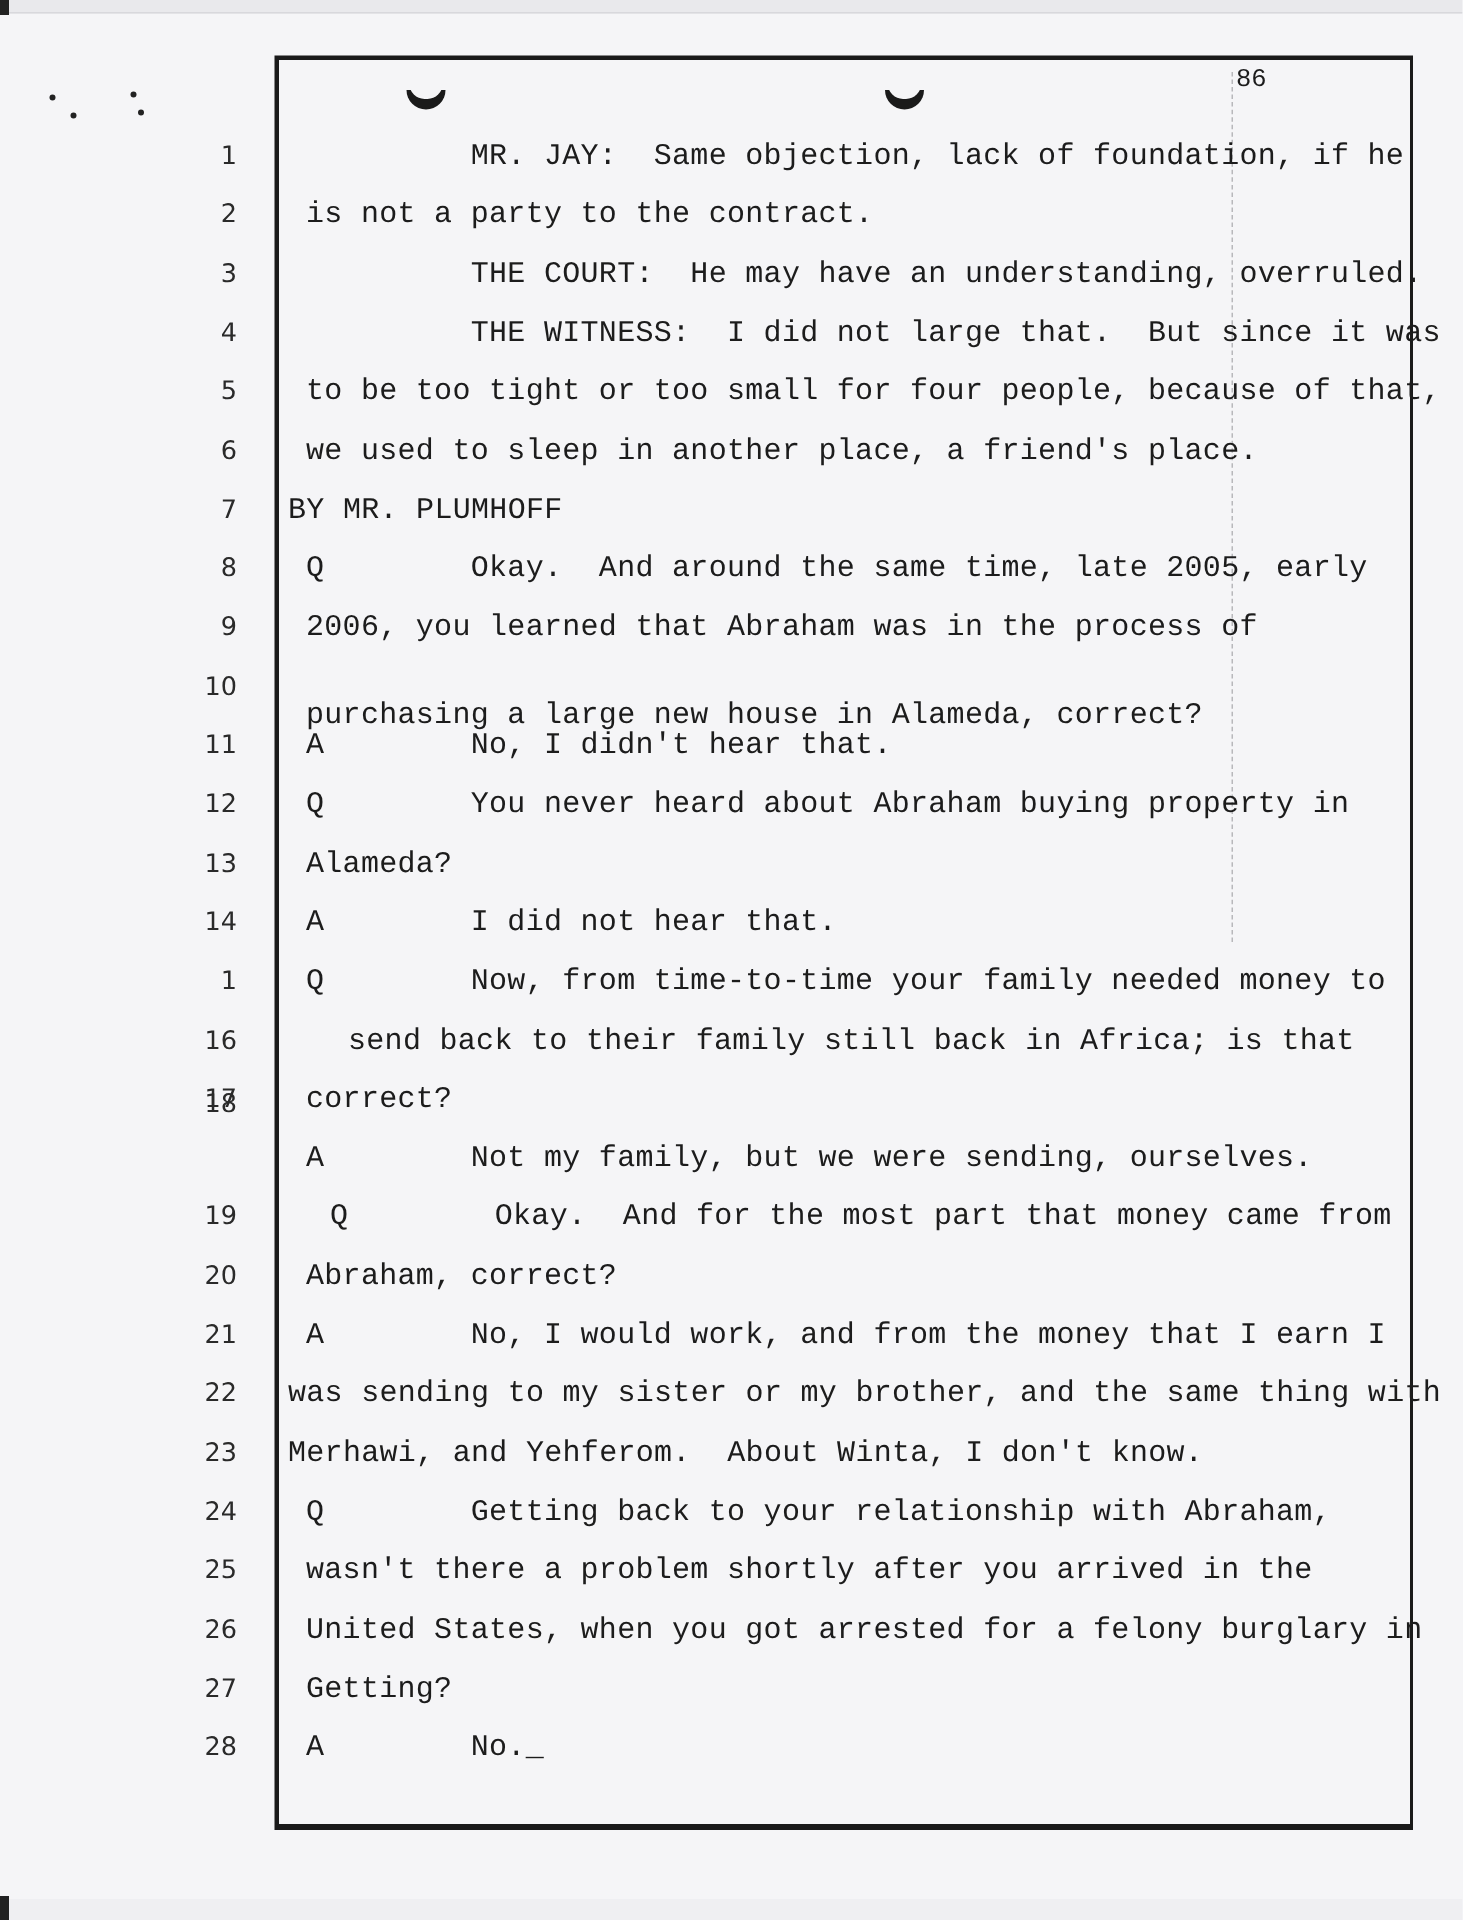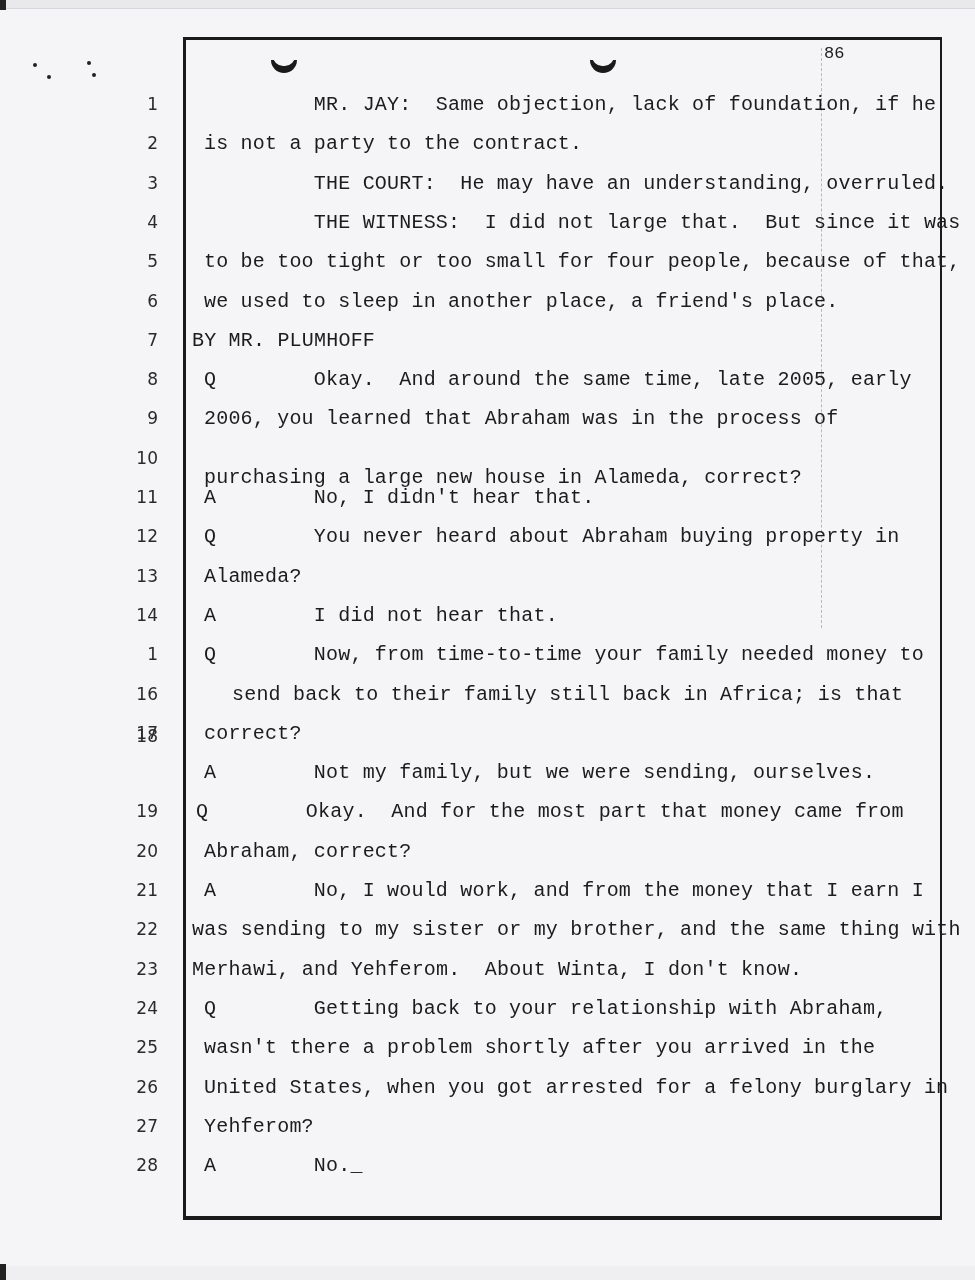--- a/index.html
+++ b/index.html
@@ -80,32 +80,32 @@
     <div class="line" style="top: 603.9px; left: 204px;">A        I did not hear that.</div>
     <div class="line-no" style="top: 644.2px;">1</div>
     <div class="line" style="top: 643.2px; left: 204px;">Q        Now, from time-to-time your family needed money to</div>
     <div class="line-no" style="top: 683.5px;">16</div>
     <div class="line" style="top: 682.5px; left: 204px; margin-left: 28px;">send back to their family still back in Africa; is that</div>
     <div class="line-no" style="top: 722.8px;">17</div>
     <div class="line" style="top: 721.8px; left: 204px;">correct?</div>
     <div class="line-no" style="top: 726px;">18</div>
     <div class="line" style="top: 761.1px; left: 204px;">A        Not my family, but we were sending, ourselves.</div>
     <div class="line-no" style="top: 801.4px;">19</div>
-    <div class="line" style="top: 800.4px; left: 196px; text-align: right;">Q        Okay.  And for the most part that money came from</div>
+    <div class="line" style="top: 800.4px; left: 220px; text-align: right;">Q        Okay.  And for the most part that money came from</div>
     <div class="line-no" style="top: 840.7px;">20</div>
     <div class="line" style="top: 839.7px; left: 204px;">Abraham, correct?</div>
     <div class="line-no" style="top: 880px;">21</div>
     <div class="line" style="top: 879px; left: 204px;">A        No, I would work, and from the money that I earn I</div>
     <div class="line-no" style="top: 919.3px;">22</div>
     <div class="line" style="top: 918.3px; left: 192px;">was sending to my sister or my brother, and the same thing with</div>
     <div class="line-no" style="top: 958.6px;">23</div>
     <div class="line" style="top: 957.6px; left: 192px;">Merhawi, and Yehferom.  About Winta, I don't know.</div>
     <div class="line-no" style="top: 997.9px;">24</div>
     <div class="line" style="top: 996.9px; left: 204px;">Q        Getting back to your relationship with Abraham,</div>
     <div class="line-no" style="top: 1037.2px;">25</div>
     <div class="line" style="top: 1036.2px; left: 204px;">wasn't there a problem shortly after you arrived in the</div>
     <div class="line-no" style="top: 1076.5px;">26</div>
     <div class="line" style="top: 1075.5px; left: 204px;">United States, when you got arrested for a felony burglary in</div>
     <div class="line-no" style="top: 1115.8px;">27</div>
-    <div class="line" style="top: 1114.8px; left: 204px;">Yehferom?</div>
+    <div class="line" style="top: 1114.8px; left: 204px;">Getting?</div>
     <div class="line-no" style="top: 1155.1px;">28</div>
     <div class="line" style="top: 1154.1px; left: 204px;">A        No._</div>
   </div>
 
 </body></html>

